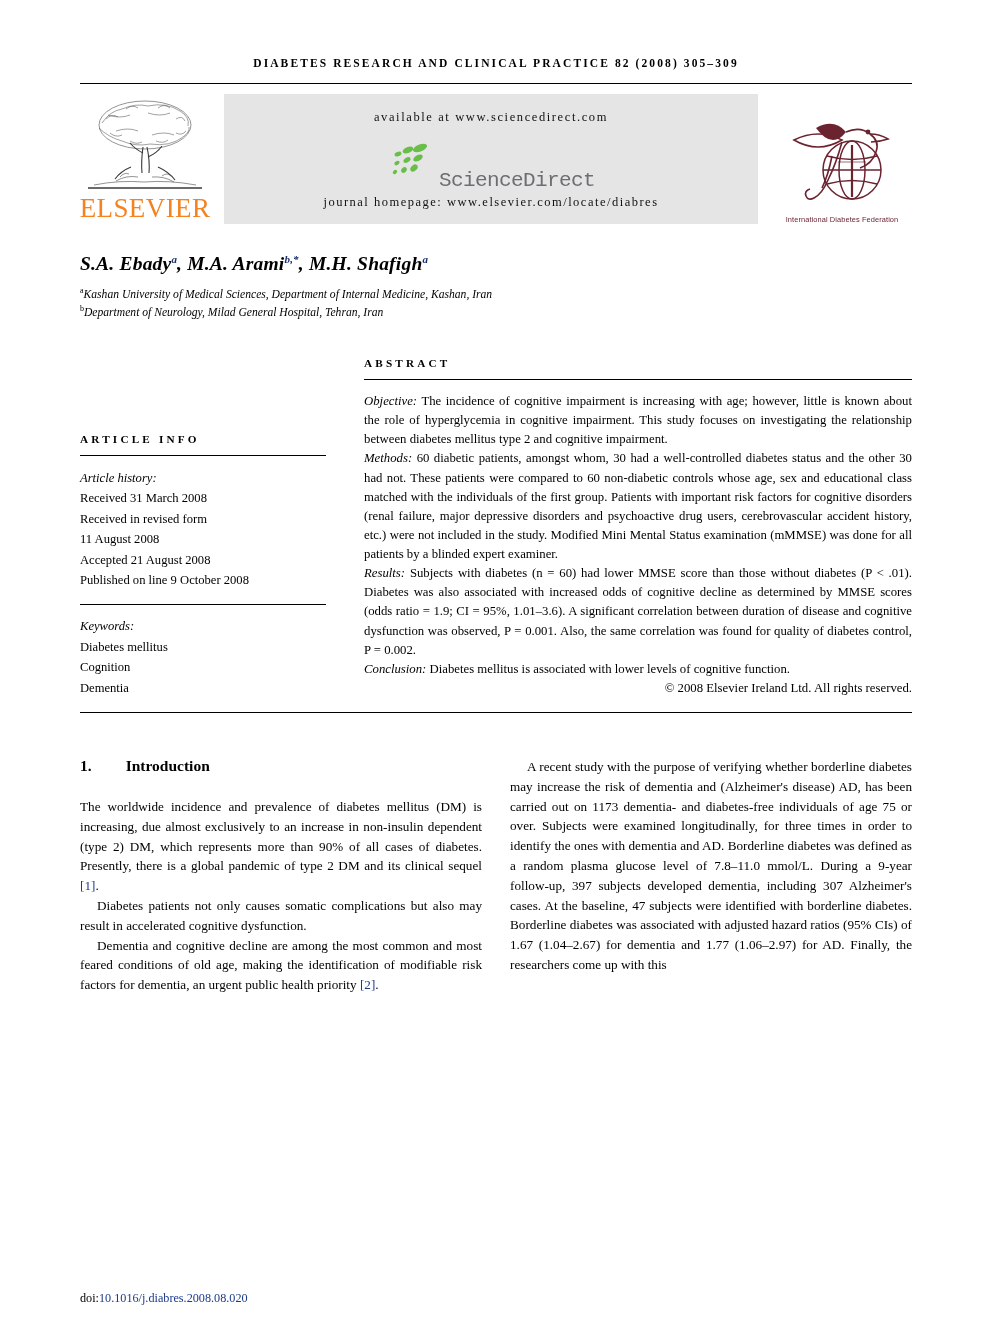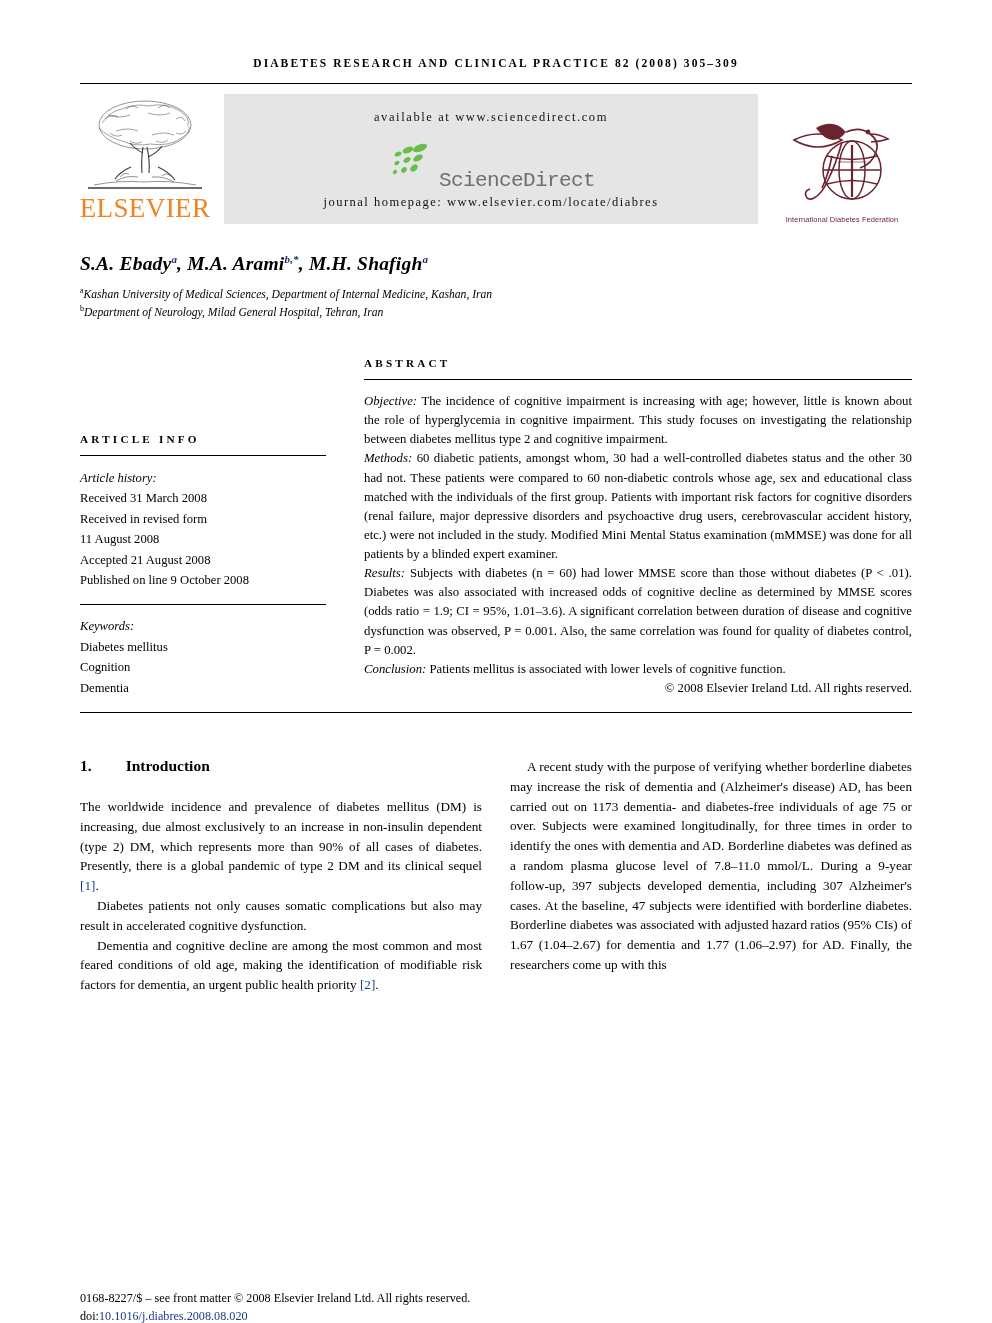--- a/index.html
+++ b/index.html
@@ -345,21 +345,21 @@
       </div>
     </div>
 
     <div class="col-abs">
       <div class="sect-head">ABSTRACT</div>
       <div class="hr-thin"></div>
       <div class="abs-body">
         <p><span class="lbl">Objective:</span><span> The incidence of cognitive impairment is increasing with age; however, little is known about the role of hyperglycemia in cognitive impairment. This study focuses on investigating the relationship between diabetes mellitus type 2 and cognitive impairment.</span></p>
         <p><span class="lbl">Methods:</span><span> 60 diabetic patients, amongst whom, 30 had a well-controlled diabetes status and the other 30 had not. These patients were compared to 60 non-diabetic controls whose age, sex and educational class matched with the individuals of the first group. Patients with important risk factors for cognitive disorders (renal failure, major depressive disorders and psychoactive drug users, cerebrovascular accident history, etc.) were not included in the study. Modified Mini Mental Status examination (mMMSE) was done for all patients by a blinded expert examiner.</span></p>
         <p><span class="lbl">Results:</span><span> Subjects with diabetes (n = 60) had lower MMSE score than those without diabetes (P &lt; .01). Diabetes was also associated with increased odds of cognitive decline as determined by MMSE scores (odds ratio = 1.9; CI = 95%, 1.01–3.6). A significant correlation between duration of disease and cognitive dysfunction was observed, P = 0.001. Also, the same correlation was found for quality of diabetes control, P = 0.002.</span></p>
-        <p><span class="lbl">Conclusion:</span><span> Patients mellitus is associated with lower levels of cognitive function.</span></p>
+        <p><span class="lbl">Conclusion:</span><span> Diabetes mellitus is associated with lower levels of cognitive function.</span></p>
         <p class="copyline">© 2008 Elsevier Ireland Ltd. All rights reserved.</p>
       </div>
     </div>
   </div>
 
   <div class="rule-abs-bottom"></div>
 
   <div class="body2col">
     <div class="bcol">
       <div class="h1num">
@@ -375,17 +375,16 @@
       </p>
     </div>
 
     <div class="bcol">
       <p class="bp ind">A recent study with the purpose of verifying whether borderline diabetes may increase the risk of dementia and (Alzheimer's disease) AD, has been carried out on 1173 dementia- and diabetes-free individuals of age 75 or over. Subjects were examined longitudinally, for three times in order to identify the ones with dementia and AD. Borderline diabetes was defined as a random plasma glucose level of 7.8–11.0 mmol/L. During a 9-year follow-up, 397 subjects developed dementia, including 307 Alzheimer's cases. At the baseline, 47 subjects were identified with borderline diabetes. Borderline diabetes was associated with adjusted hazard ratios (95% CIs) of 1.67 (1.04–2.67) for dementia and 1.77 (1.06–2.97) for AD. Finally, the researchers come up with this</p>
     </div>
   </div>
 
 
   <div class="issnblock">
-    <div>0168-8227/$ – see front matter © 2008 Elsevier Ireland Ltd. All rights reserved.</div>
     <div><span>doi:</span><span class="link">10.1016/j.diabres.2008.08.020</span></div>
   </div>
 
 </div>
 
 </body></html>

